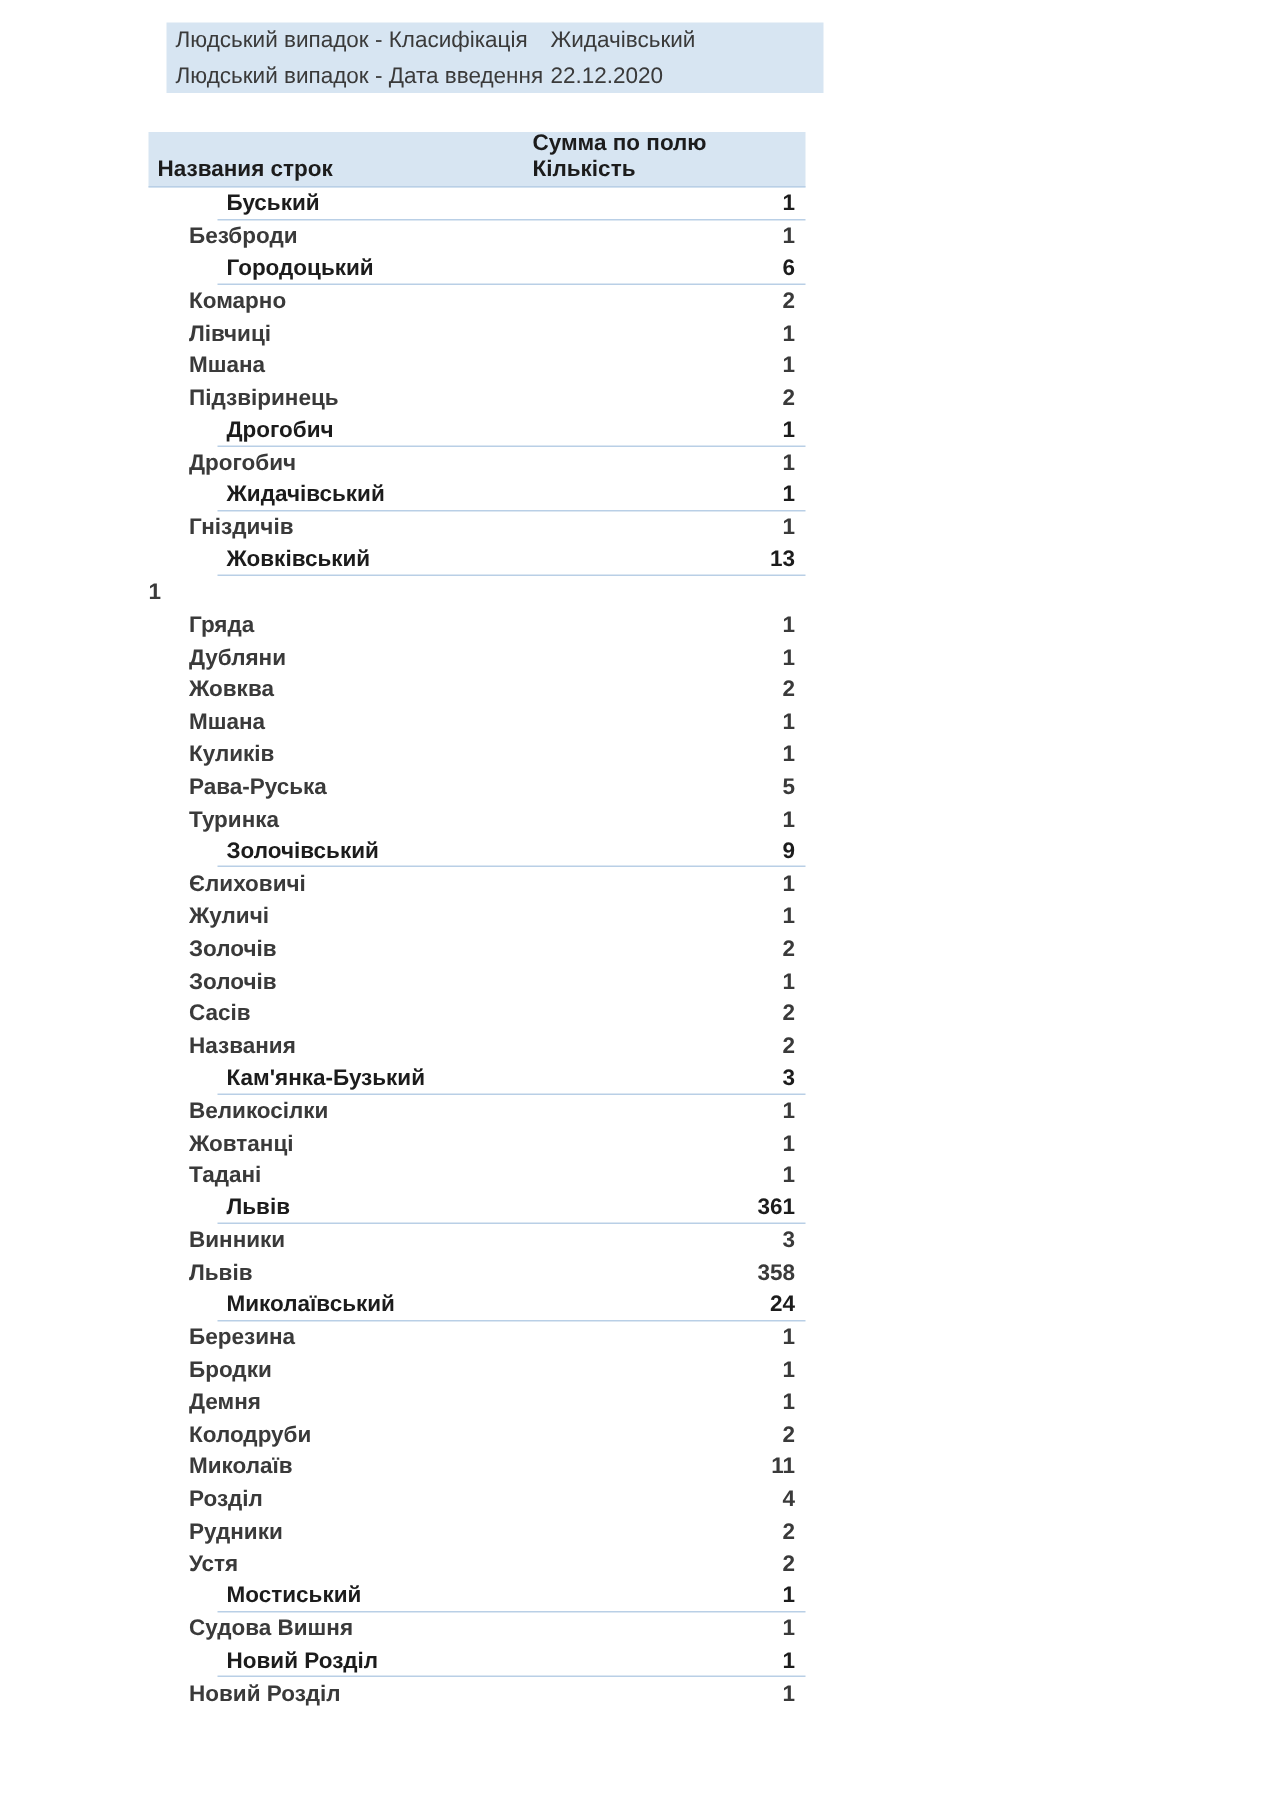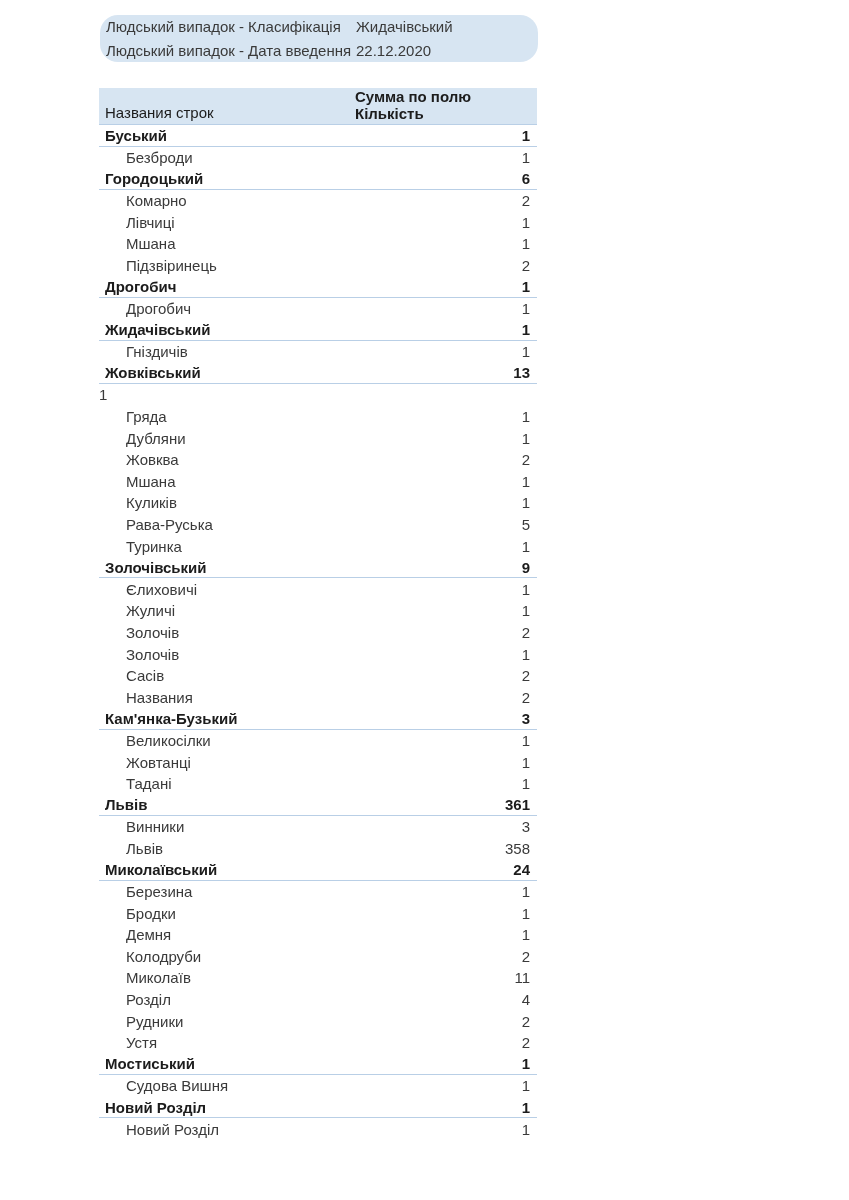--- a/index.html
+++ b/index.html
@@ -9,25 +9,24 @@
   }
   body {
     width: 849px;
     height: 1200px;
     position: relative;
     font-family: "Liberation Sans", sans-serif;
     overflow: hidden;
   }
   .filter-block {
     position: absolute;
-    left: 100px;
+    left: 111px;
     top: 15px;
     width: 438px;
     background: #d7e5f2;
-    border-radius: 18px;
   }
   .f-row {
     display: flex;
     height: 23.5px;
     align-items: center;
   }
   .f-label {
     width: 256px;
     padding-left: 6px;
     box-sizing: border-box;
@@ -54,29 +53,29 @@
     border-bottom: 1px solid #b9cfe6;
     box-sizing: content-box;
   }
   .th-left {
     width: 256px;
     box-sizing: border-box;
     display: flex;
     align-items: flex-end;
     padding: 0 0 3px 6px;
     font-size: 15px;
-    font-weight: normal;
+    font-weight: bold;
     color: #1c1c1c;
     white-space: nowrap;
     margin-top: 27px;
   }
   .th-right {
     flex: 1;
     display: flex;
-    align-items: center;
+    align-items: flex-end;
     padding-bottom: 3px;
   }
   .th-right .wrap {
     display: block;
     width: 128px;
     font-size: 15px;
     font-weight: bold;
     color: #1c1c1c;
     line-height: 17px;
   }
@@ -85,23 +84,24 @@
     display: flex;
     height: 21.6px;
     align-items: center;
     font-size: 15px;
     box-sizing: border-box;
   }
   .row.group {
     font-weight: bold;
     color: #1c1c1c;
     border-bottom: 1px solid #b9cfe6;
+    margin-left: 46px;
   }
   .row.item {
-    font-weight: normal;
+    font-weight: bold;
     color: #3a3a3a;
   }
   .cell-name {
     flex: 1;
     padding-left: 6px;
     white-space: nowrap;
     overflow: hidden;
   }
   .row.item .cell-name {
     padding-left: 27px;

